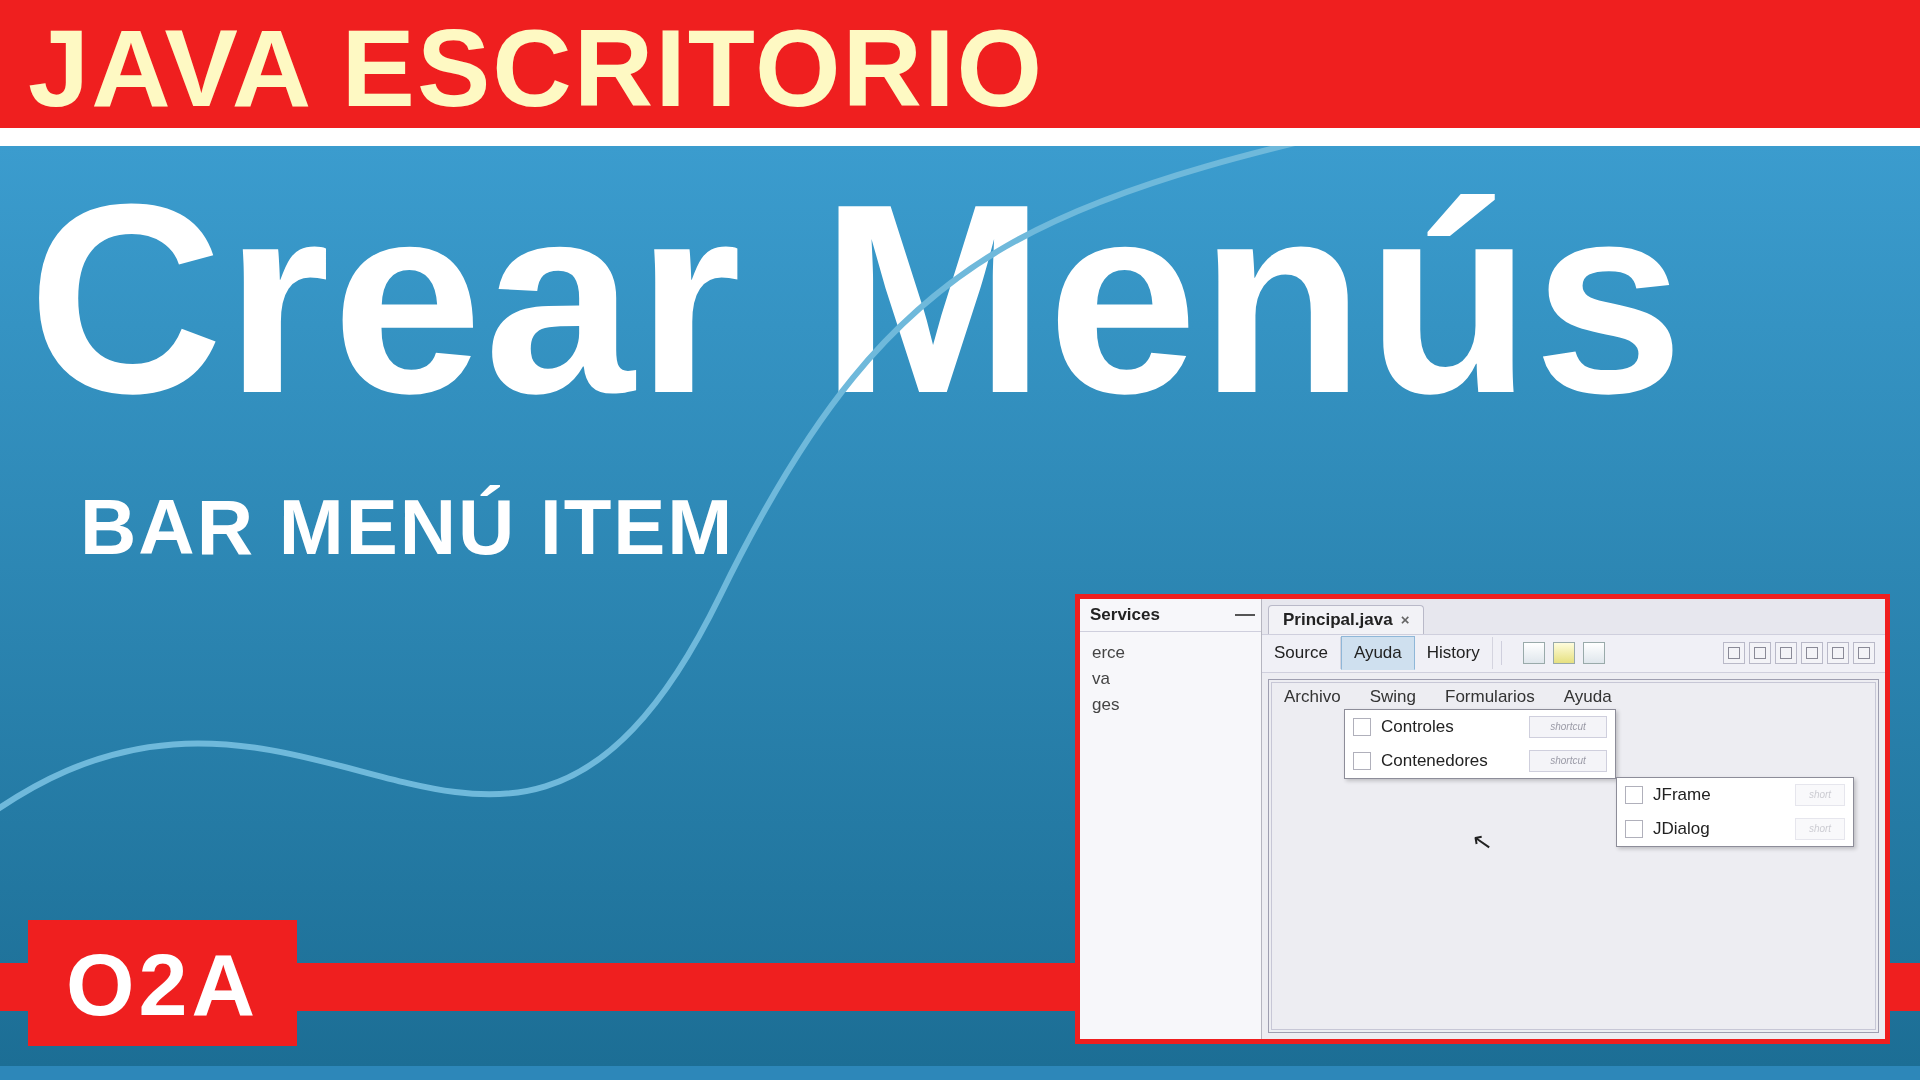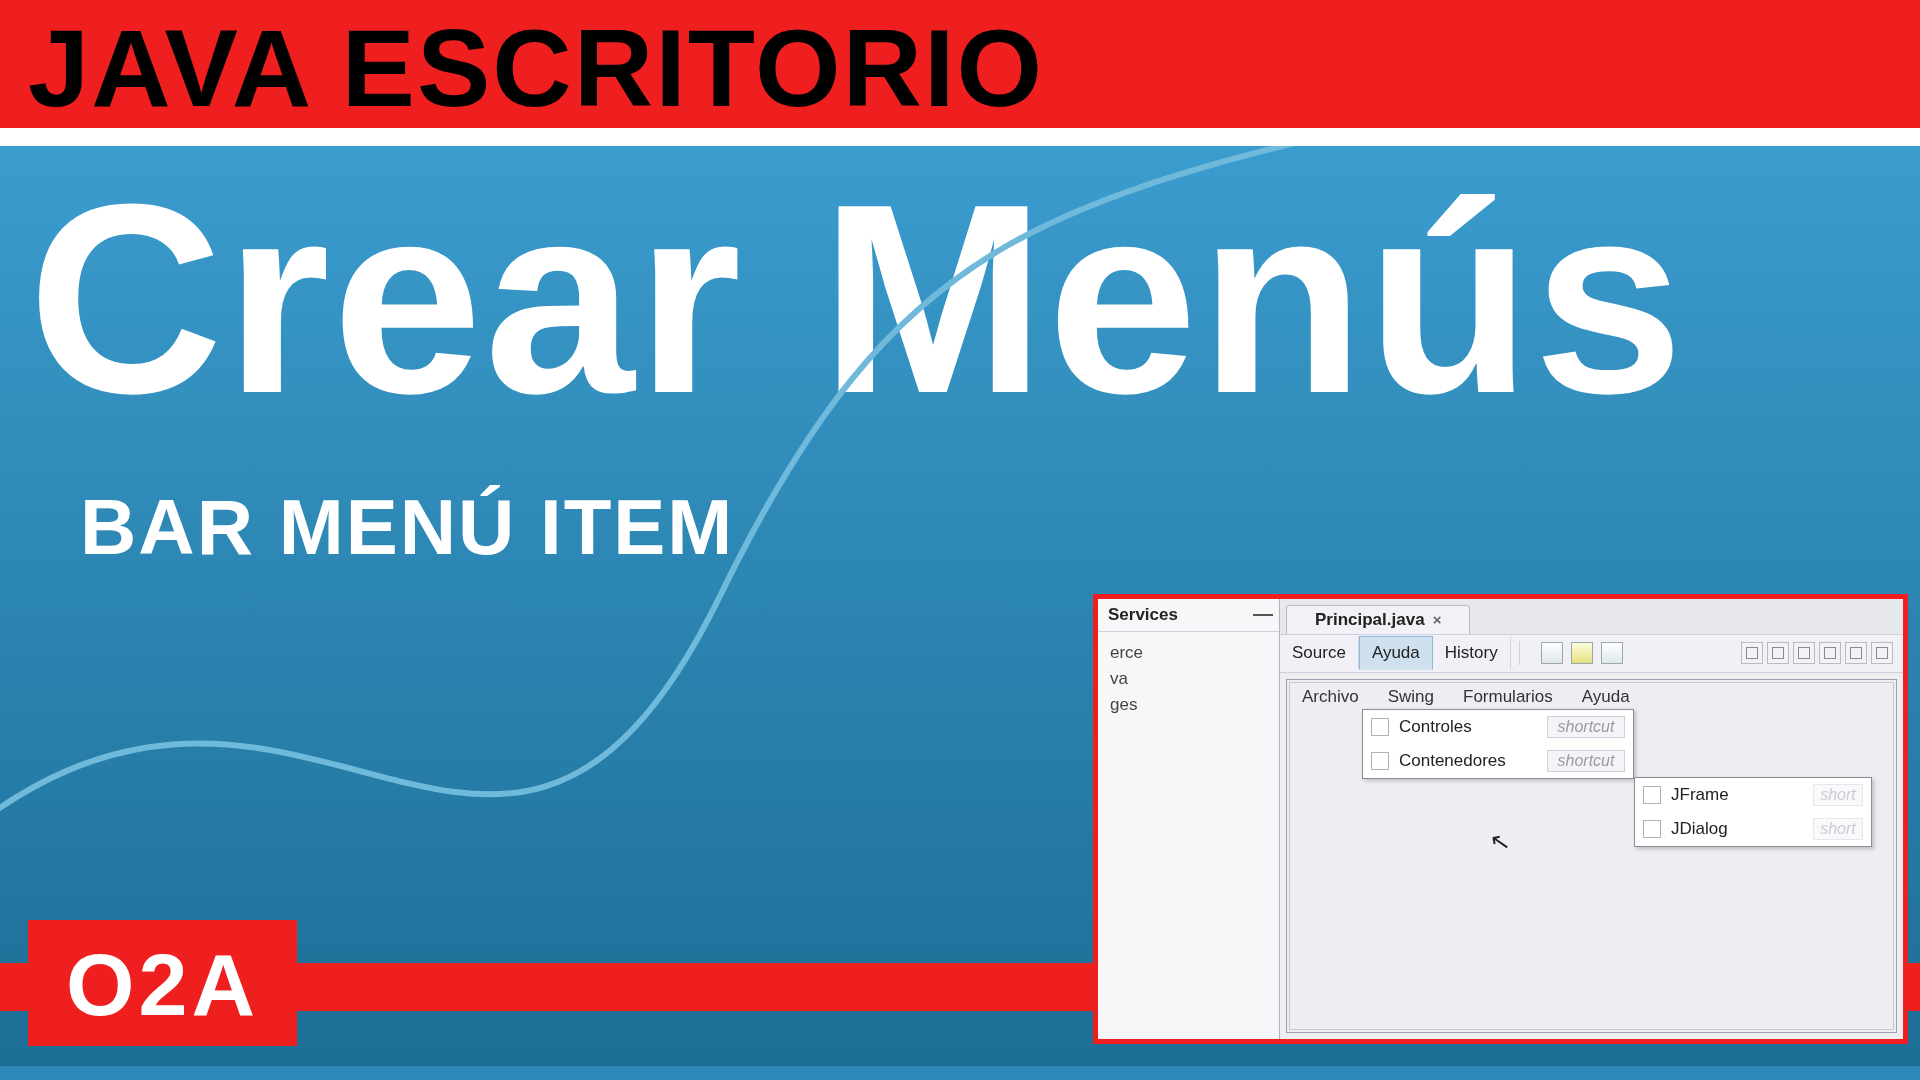--- a/index.html
+++ b/index.html
@@ -1,60 +1,60 @@
 <!DOCTYPE html>
 <html><head>
 <meta charset="utf-8">
 <style>
   * { box-sizing: border-box; margin: 0; padding: 0; }
   html, body { width: 1920px; height: 1080px; overflow: hidden; font-family: "Segoe UI", Arial, sans-serif; }
   body { background: #2d87b9; position: relative; }
 
-  .red-banner { background: #ef1f1f; color: #000000; padding: 10px 28px 2px; font-weight: 800; letter-spacing: 2px; font-size: 110px; line-height: 1.05; }
+  .red-banner { background: #ef1f1f; color: #fef9c3; padding: 10px 28px 2px; font-weight: 800; letter-spacing: 2px; font-size: 110px; line-height: 1.05; }
   .banner-gap { height: 18px; background: #fff; }
 
   .blue-area { position: relative; height: calc(100% - 160px); background: linear-gradient(180deg,#3b9cce 0%, #1c6e95 100%); overflow: hidden; }
   .curve { position:absolute; inset:0; }
   .curve svg { width:100%; height:100%; }
 
   .title-big { color:#fff; font-size: 270px; font-weight: 700; margin: 25px 0 0 28px; letter-spacing: 2px; line-height: 0.95; white-space: nowrap; }
   .subtitle   { color:#fff; font-size: 78px; font-weight: 800; margin: 55px 18px 0 80px; letter-spacing: 2px; }
   .sub2       { color:#fff; font-size: 78px; font-weight: 800; margin: 20px 0 0 195px; letter-spacing: 2px; }
 
   .badge-stripe { position:absolute; left:0; right:0; bottom:55px; height:48px; background:#ef1f1f; }
   .badge { position:absolute; left:28px; bottom:20px; background:#ef1f1f; color:#fff; font-weight:800; font-size:88px; padding:14px 38px 10px; letter-spacing:4px; }
 
   
-  .ide-window { position:absolute; right:12px; bottom:22px; width:815px; height:450px; background:#ededf2; border:5px solid #ef1f1f; display:flex; font-size:17px; color:#222; }
+  .ide-window { position:absolute; right:30px; bottom:22px; width:815px; height:450px; background:#ededf2; border:5px solid #ef1f1f; display:flex; font-size:17px; color:#222; }
   .ide-left { width:182px; border-right:1px solid #b5b5c0; background:#f7f7fa; display:flex; flex-direction:column; }
   .ide-left-head { display:flex; align-items:center; justify-content:space-between; padding:6px 6px 6px 10px; font-weight:700; border-bottom:1px solid #cfcfdd; }
   .ide-left-head .min { width:20px; height:2px; background:#555; }
   .ide-tree { padding:8px 0 0 10px; line-height:26px; color:#444; }
   .ide-tree div { padding-left:2px; }
   .ide-right { flex:1; display:flex; flex-direction:column; }
   .editor-tab-bar { display:flex; align-items:flex-end; gap:4px; padding:6px 0 0 6px; background:#e7e7ee; border-bottom:1px solid #cfcfdd; height:36px; }
-  .editor-tab { background:#f2f2f6; border:1px solid #b9b9c8; border-bottom:none; border-radius:4px 4px 0 0; padding:4px 28px; display:flex; align-items:center; gap:8px; font-weight:700; }
+  .editor-tab { background:#f2f2f6; border:1px solid #b9b9c8; border-bottom:none; border-radius:4px 4px 0 0; padding:4px 14px; display:flex; align-items:center; gap:8px; font-weight:700; }
   .editor-tab .x { color:#666; font-size:15px; }
   .view-tabs-row { display:flex; align-items:center; border-bottom:1px solid #cfcfdd; background:#f0f0f6; height:38px; }
   .view-tab { padding:6px 12px; border-right:1px solid #d4d4df; cursor:pointer; }
   .view-tab.active { background:#cfe0ef; border:1px solid #8fb7d8; border-bottom:1px solid #cfe0ef; }
   .toolbar-sep { width:10px; height:24px; border-left:1px solid #cfcfdd; margin:0 8px; }
   .tb-icon { width:22px; height:22px; margin:0 4px; display:inline-block; border:1px solid #9aa; background:linear-gradient(#fff,#dfe6ec); }
   .tb-icon.v2{ background:linear-gradient(#fefcdc,#e6e080);}
   .align-group{ display:flex; gap:4px; margin-left:auto; margin-right:10px;}
   .align-glyph{ width:22px; height:22px; display:inline-block; background:#f3f3f7; border:1px solid #b9b9c8; position:relative;}
   .align-glyph::before{content:"";position:absolute;inset:4px;border:1px solid #8a8a97;}
   .design-surface { flex:1; position:relative; background:#ededf2; padding:10px 0 0 14px; }
   .menubar { display:flex; gap:13px; color:#333; }
   .menubar span{ padding:4px 8px; }
   .submenu { position:absolute; left:82px; top:36px; width:272px; background:#fff; border:1px solid #8d8d99; box-shadow:2px 2px 4px rgba(0,0,0,.2); }
   .submenu-row{ display:flex; align-items:center; height:34px; }
   .submenu-row .chk{ width:18px; height:18px; border:1px solid #b0b0bb; margin:0 10px 0 8px; background:#fff;}
   .submenu-row .lbl{ flex:1; padding-right:6px;}
-  .submenu-row .short{ width:78px; height:22px; border:1px solid #cfcfdd; background:#f4f4f8; color:#9a9aa6; font-size:16px; display:flex; align-items:center; justify-content:center; margin-right:8px; font-style:italic;}
+  .submenu-row .short{ width:78px; height:22px; border:1px solid #cfcfdd; background:#f4f4f8; color:#9a9aa6; font-size:10px; display:flex; align-items:center; justify-content:center; margin-right:8px; font-style:italic;}
   .submenu-row.hl{ background:#fff; outline:1px solid #e1b24a; outline-offset:-1px;}
   .submenu-row .arrow{ margin-right:10px; font-size:12px; color:#333;}
   .submenu2 { position:absolute; left:354px; top:104px; width:238px; background:#fff; border:1px solid #8d8d99; box-shadow:2px 2px 4px rgba(0,0,0,.2);}
   .cursor-arrow{ position:absolute; left:210px; top:155px; font-size:24px; color:#222; transform:rotate(-10deg);}
   .design-border{ position:absolute; left:6px; top:6px; right:6px; bottom:6px; border:1px solid #9e9eb0; pointer-events:none;}
   .design-border::after{content:"";position:absolute;left:2px;top:2px;right:2px;bottom:2px;border:1px solid #c7c7d6;}
 </style>
 </head>
 <body>
 

